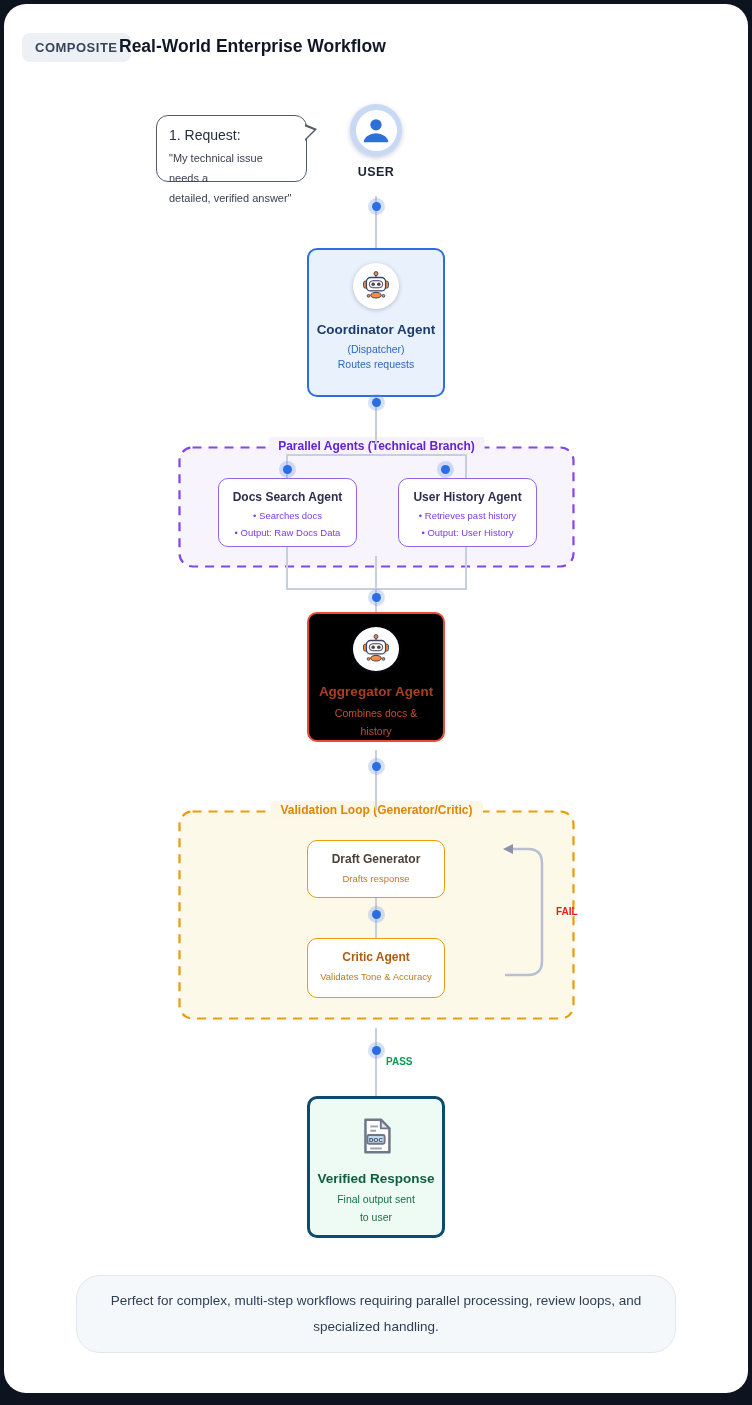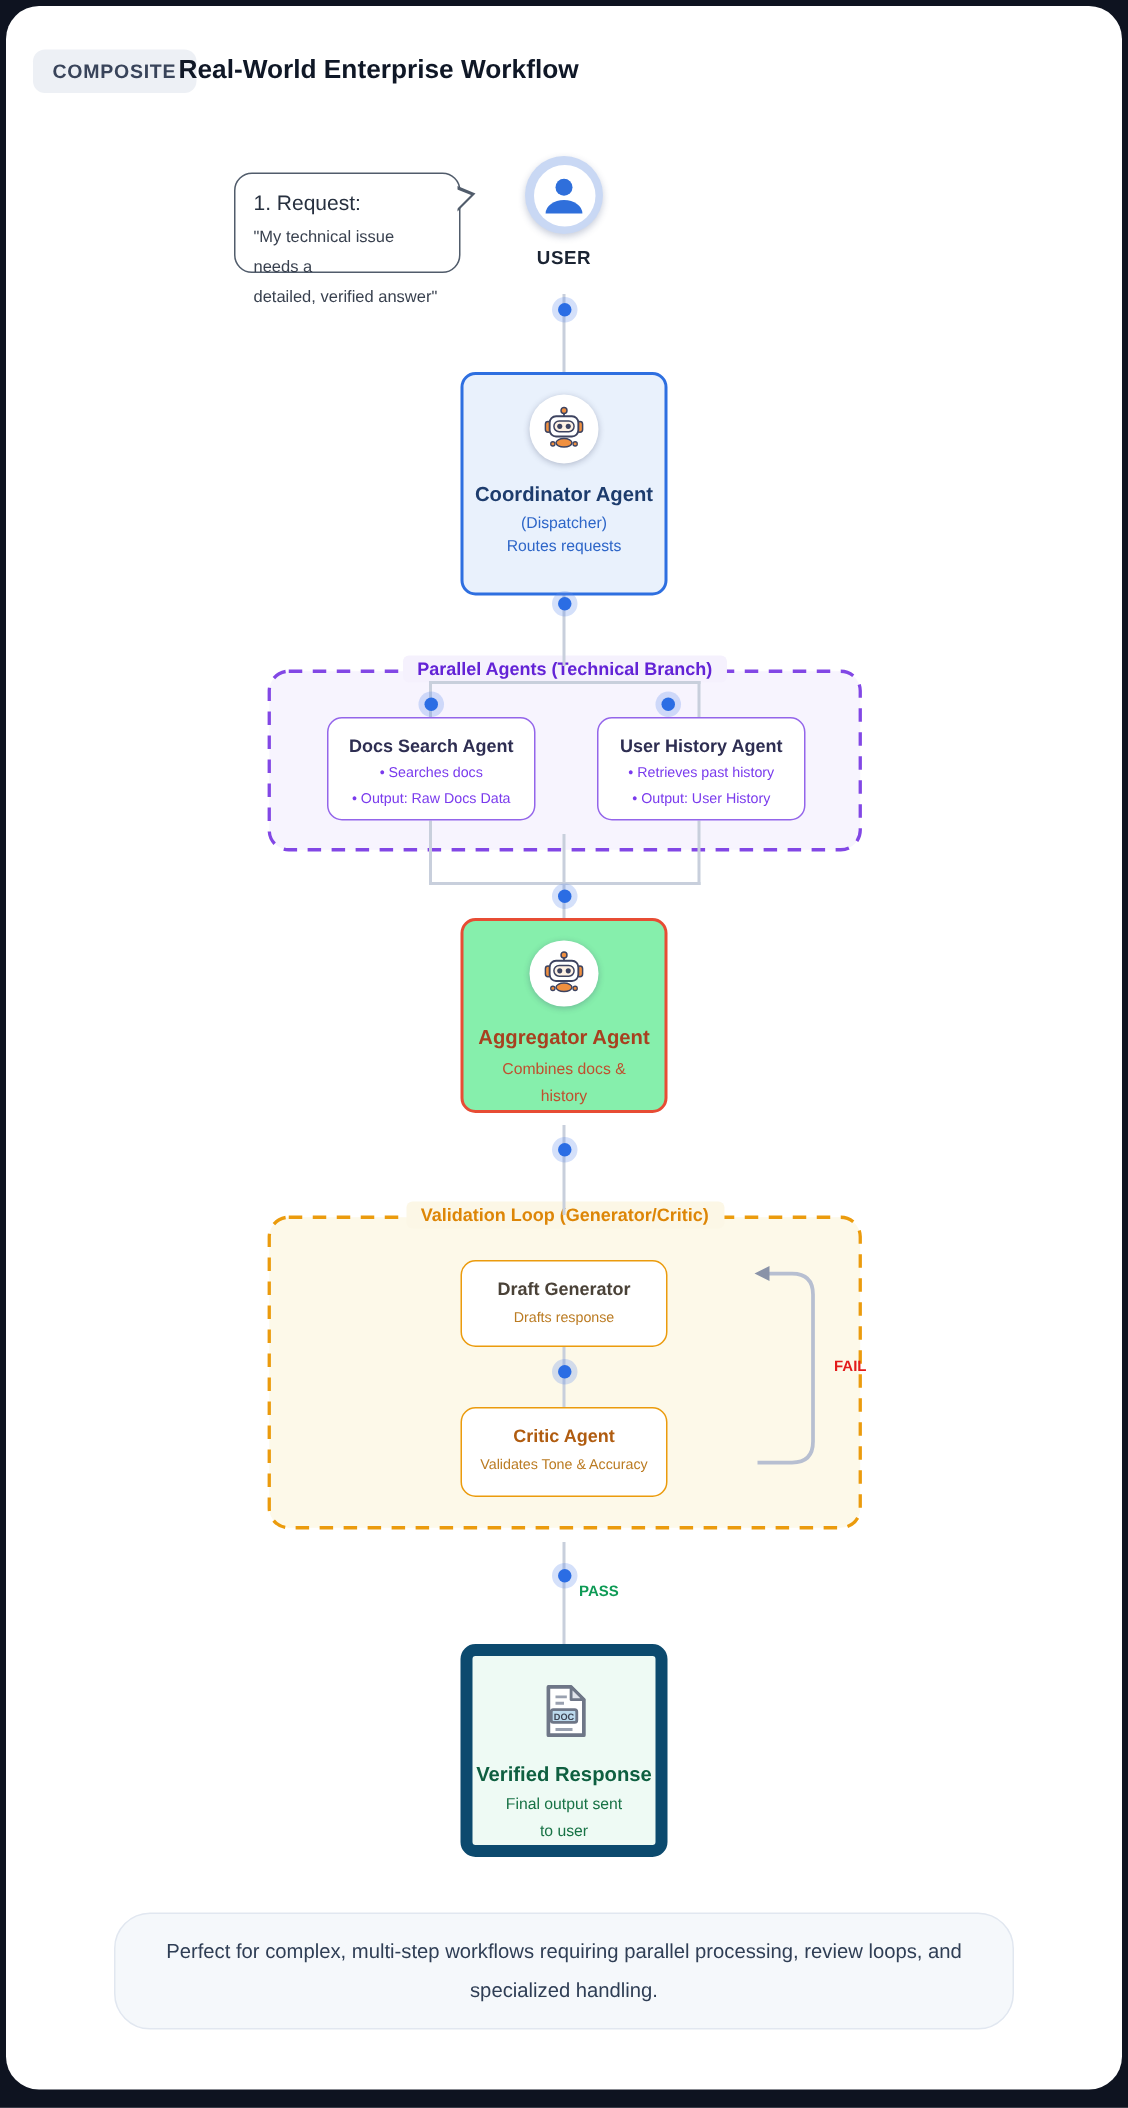--- a/index.html
+++ b/index.html
@@ -45,36 +45,36 @@
   .parallel-title { color:#6323d6; background:#f5f1fd; }
   .validation-group { left:178px; top:810px; width:397px; height:210px; }
   .validation-title { color:#dd8607; background:#fcf7e6; }
 
   .agent-box { position:absolute; width:139px; height:69px; background:#ffffff; border:1.5px solid #9465ea; border-radius:10px; z-index:3; text-align:center; }
   .agent-box .agent-title { margin-top:11px; font-size:12px; font-weight:700; color:#2e2e52; }
   .agent-box .agent-bullet { margin-top:6px; font-size:9.5px; color:#7a3bed; }
   .docs-box { left:218px; top:478px; }
   .history-box { left:398px; top:478px; }
 
-  .aggregator { left:307px; top:612px; width:138px; height:130px; background:#86efac; border:2px solid #e74c34; padding-top:13px; }
+  .aggregator { left:307px; top:612px; width:138px; height:130px; background:#000000; border:2px solid #e74c34; padding-top:13px; }
   .aggregator .node-title { margin-top:13px; font-size:13.5px; font-weight:700; color:#a8401f; }
   .aggregator .node-sub { margin-top:6px; font-size:10.5px; color:#c04f2e; line-height:1.6; }
 
   .loop-box { position:absolute; width:138px; background:#ffffff; border:1.5px solid #eb9b0d; border-radius:10px; z-index:3; text-align:center; }
   .draft-box { left:307px; top:840px; height:58px; }
   .critic-box { left:307px; top:938px; height:60px; }
   .loop-box .loop-title-draft { margin-top:11px; font-size:12px; font-weight:700; color:#4a4238; }
   .loop-box .loop-title-critic { margin-top:11px; font-size:12px; font-weight:700; color:#b05c10; }
   .loop-box .loop-sub { margin-top:7px; font-size:9.5px; color:#bb7b22; }
 
   .fail-label { position:absolute; left:556px; top:906px; font-size:10px; font-weight:700; color:#e31b1b; z-index:5; }
   .pass-label { position:absolute; left:386px; top:1056px; font-size:10px; font-weight:700; color:#0e9a55; z-index:5; }
   .loop-arrow { position:absolute; left:495px; top:840px; z-index:2; }
 
-  .verified { left:307px; top:1096px; width:138px; height:142px; background:#eefaf4; border:8px solid #0c4a6e; padding-top:14px; }
+  .verified { left:307px; top:1096px; width:138px; height:142px; background:#eefaf4; border:3px solid #0c4a6e; padding-top:14px; }
   .verified .node-title { margin-top:12px; font-size:13.5px; font-weight:700; color:#0e5f40; }
   .verified .node-sub { margin-top:5px; font-size:10.5px; color:#177245; line-height:1.6; }
 
   .footer { position:absolute; left:76px; top:1275px; width:600px; height:78px; background:#f5f8fb; border:1px solid #e1e7f0; border-radius:24px; display:flex; align-items:center; justify-content:flex-start; }
   .footer-text { font-size:13.5px; color:#2f3e55; text-align:center; line-height:1.9; padding:0 20px; }
 </style>
 </head>
 <body>
 
 <div class="canvas">

